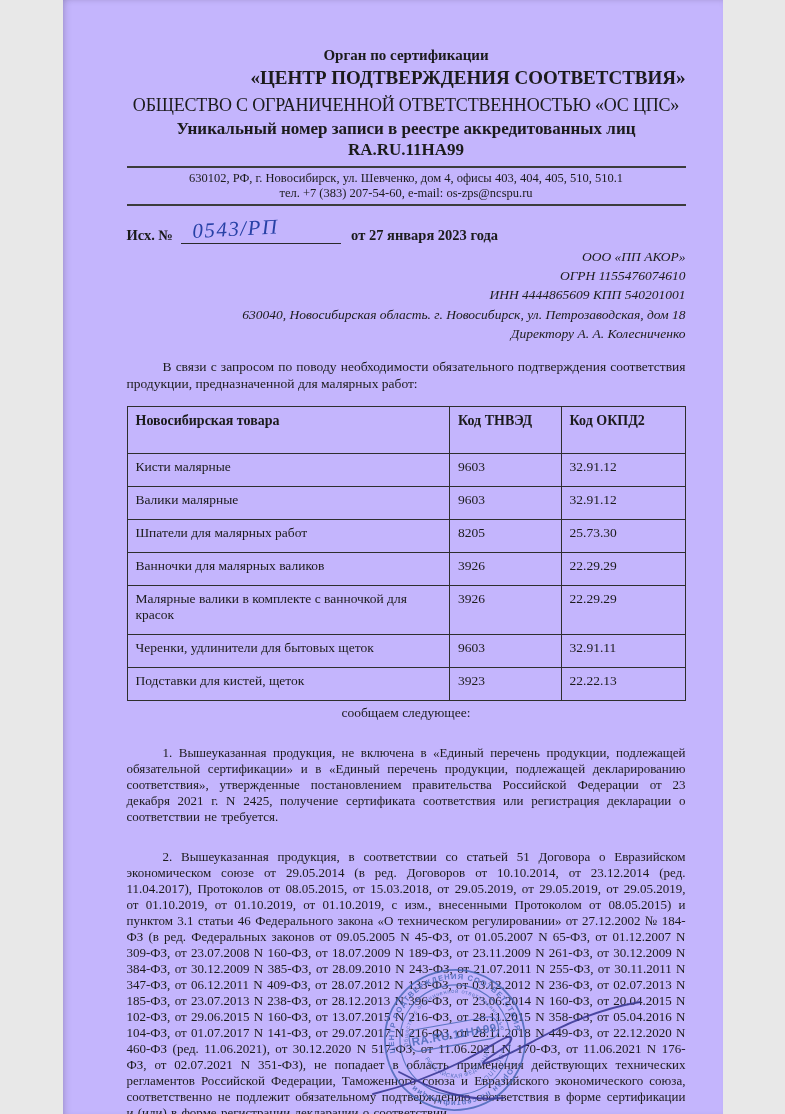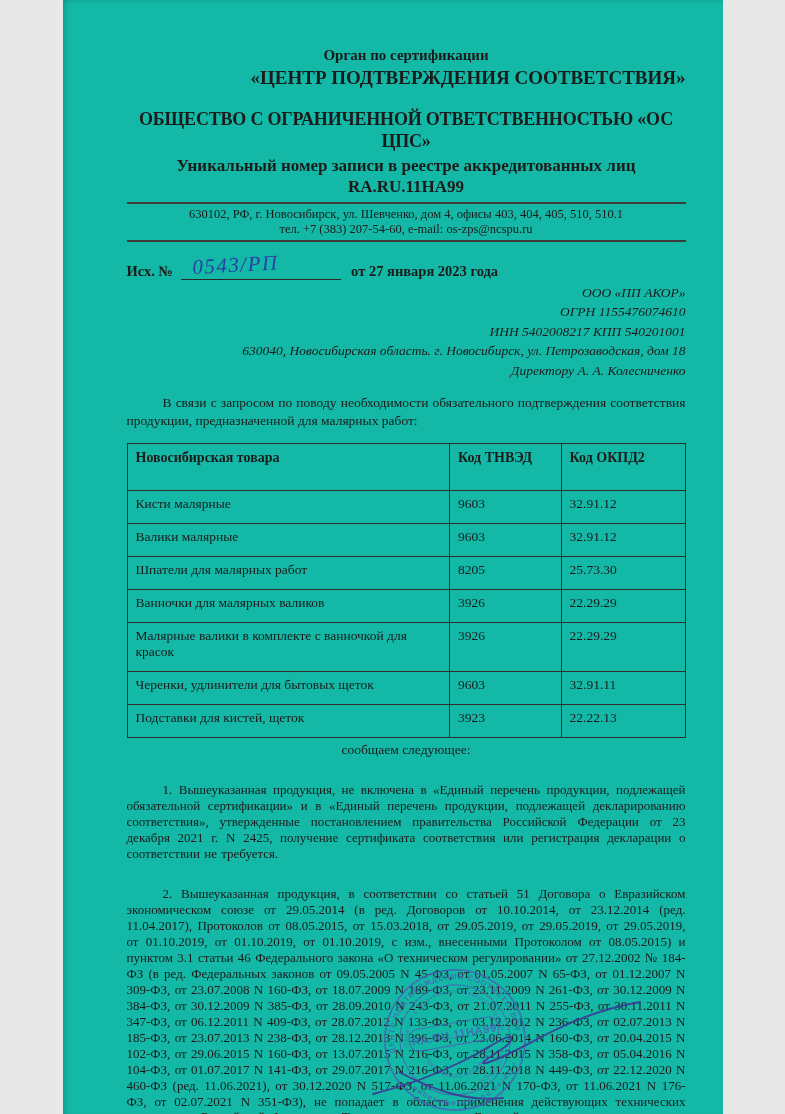--- a/index.html
+++ b/index.html
@@ -1,30 +1,30 @@
 <!DOCTYPE html>
 <html lang="ru"><head>
 <meta charset="utf-8">
 <style>
   html,body{margin:0;padding:0;background:#e8e8e8;}
   .page{
     position:relative;
     width:660px;height:1114px;
     margin:0 auto;
-    background:#14b8a6;
+    background:#c4b5fd;
     font-family:"Liberation Serif","DejaVu Serif",serif;
     color:#1b1b1b;
     overflow:hidden;
     box-shadow:inset 6px 0 9px -6px rgba(0,0,0,.25), inset 0 4px 8px -6px rgba(0,0,0,.18);
   }
   .content{padding:46px 37px 0 64px;}
   .letterhead{text-align:center;line-height:1.25;}
   .lh1{font-size:15px;font-weight:bold;margin:0;}
   .lh2{font-size:19px;font-weight:bold;margin:1px 0 0;text-align:right;}
-  .lh3{font-size:18px;font-weight:bold;margin:18px 0 0;letter-spacing:-.2px;}
+  .lh3{font-size:18px;font-weight:normal;margin:4px 0 0;letter-spacing:-.2px;}
   .lh4{font-size:17px;font-weight:bold;margin:2px 0 0;}
   .rule{border:none;border-top:2px solid #3c3c3c;margin:5px 0 0;}
   .addr{text-align:center;font-size:12.5px;line-height:1.2;margin-top:3px;}
   .addr div{margin:0;}
   .rule2{border:none;border-top:2px solid #3c3c3c;margin:3px 0 0;}
 
   .refline{margin-top:17px;font-size:14.5px;font-weight:bold;white-space:nowrap;}
   .ref-blank{
     display:inline-block;width:160px;border-bottom:1.6px solid #2a2a2a;
     margin:0 10px 0 8px;position:relative;height:20px;vertical-align:bottom;
@@ -90,21 +90,21 @@
     </div>
     <hr class="rule2">
 
     <div class="refline">
       <span>Исх. №</span><span class="ref-blank"><span class="ref-hand">0543/РП</span></span><span>от 27 января 2023 года</span>
     </div>
 
     <div class="recipient">
       <div>ООО «ПП АКОР»</div>
       <div>ОГРН 1155476074610</div>
-      <div>ИНН 5402008217 КПП 540201001</div>
+      <div>ИНН 4444865609 КПП 540201001</div>
       <div>630040, Новосибирская область. г. Новосибирск, ул. Петрозаводская, дом 18</div>
       <div>Директору А. А. Колесниченко</div>
     </div>
 
     <p class="intro">В связи с запросом по поводу необходимости обязательного подтверждения соответствия продукции, предназначенной для малярных работ:</p>
 
     <table class="goods">
       <colgroup>
           <col class="c1">
           <col class="c2">

